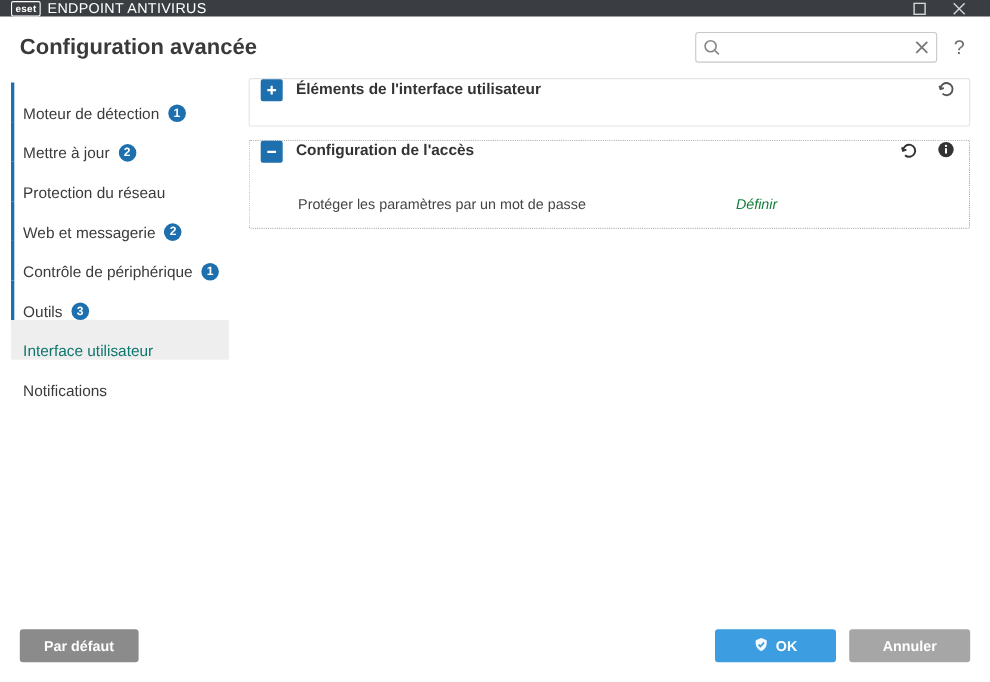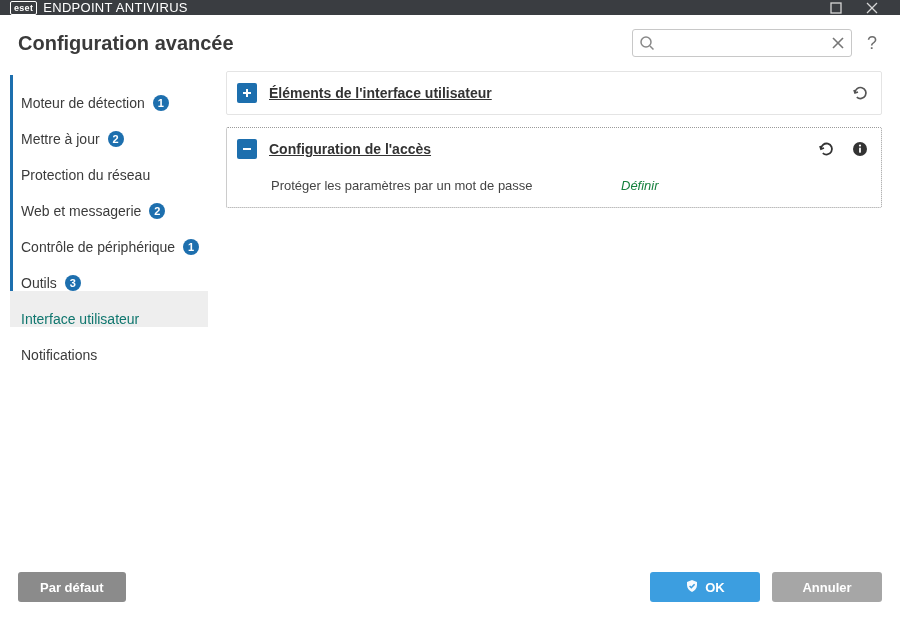--- a/index.html
+++ b/index.html
@@ -23,27 +23,27 @@
   .content { flex:1; display:flex; padding: 0 18px 0 0; overflow:hidden; }
   
   .sidebar { width: 216px; padding: 4px 8px 0 10px; }
   .side-item { position:relative; display:flex; align-items:flex-end; height:36px; padding:0 8px 0 8px; cursor:pointer; border-left:3px solid transparent; font-size:14px; color:#3b3b3b; }
   .side-item.selected { background:#eeeeee; color:#0f766e; }
   .side-item.has-bar { border-left-color:#1d6fae; }
   .side-item .badge { display:inline-flex; align-items:center; justify-content:center; min-width:16px; height:16px; border-radius:8px; background:#1d6fae; color:#fff; font-size:11px; font-weight:600; margin-left:8px; padding:0 4px; }
   
   .main { flex:1; display:flex; flex-direction:column; gap:12px; padding-left:10px; }
   .panel { border:1px solid #e4e4e4; border-radius:2px; background:#fff; }
-  .panel .panel-header { display:flex; align-items:center; height:42px; padding:0 10px; gap:12px;text-decoration:underline; }
+  .panel .panel-header { display:flex; height:42px; padding:0 10px; gap:12px; }
   .panel .panel-header .toggle { width:20px; height:20px; background:#1d6fae; color:#fff; display:flex; align-items:center; justify-content:center; border-radius:2px; flex-shrink:0; }
   .panel .panel-header .title { font-weight:600; font-size:14px; color:#333; flex:1; }
   .panel .panel-header .hdr-icon { width:22px; display:flex; justify-content:center; cursor:pointer; color:#555; }
   .panel.open { border:1px dotted #9a9a9a; }
   .panel .panel-body { padding: 8px 10px 14px 44px; }
-  .setting-row { display:flex; align-items:center; }
+  .setting-row { display:flex; align-items:center;gap:48px; }
   .setting-row .label { flex:0 0 350px; font-size:13px; color:#444; }
   .setting-row .action { color:#15803d; font-size:13px; cursor:pointer;font-style:italic; }
   
   .footer { height:62px; display:flex; align-items:center; padding:0 18px; gap:12px; }
   .footer .spacer { flex:1; }
   .btn { height:30px; border:0; border-radius:3px; font-size:13px; font-weight:600; padding:0 22px; cursor:pointer; display:inline-flex; align-items:center; justify-content:center; gap:6px;margin-top:28px; }
   .btn-default { background:#8b8b8b; color:#fff; }
   .btn-primary { background:#3c9ee0; color:#fff; min-width:110px; }
   .btn-secondary { background:#a6a6a6; color:#fff; min-width:110px;align-items:center; }
 </style>

